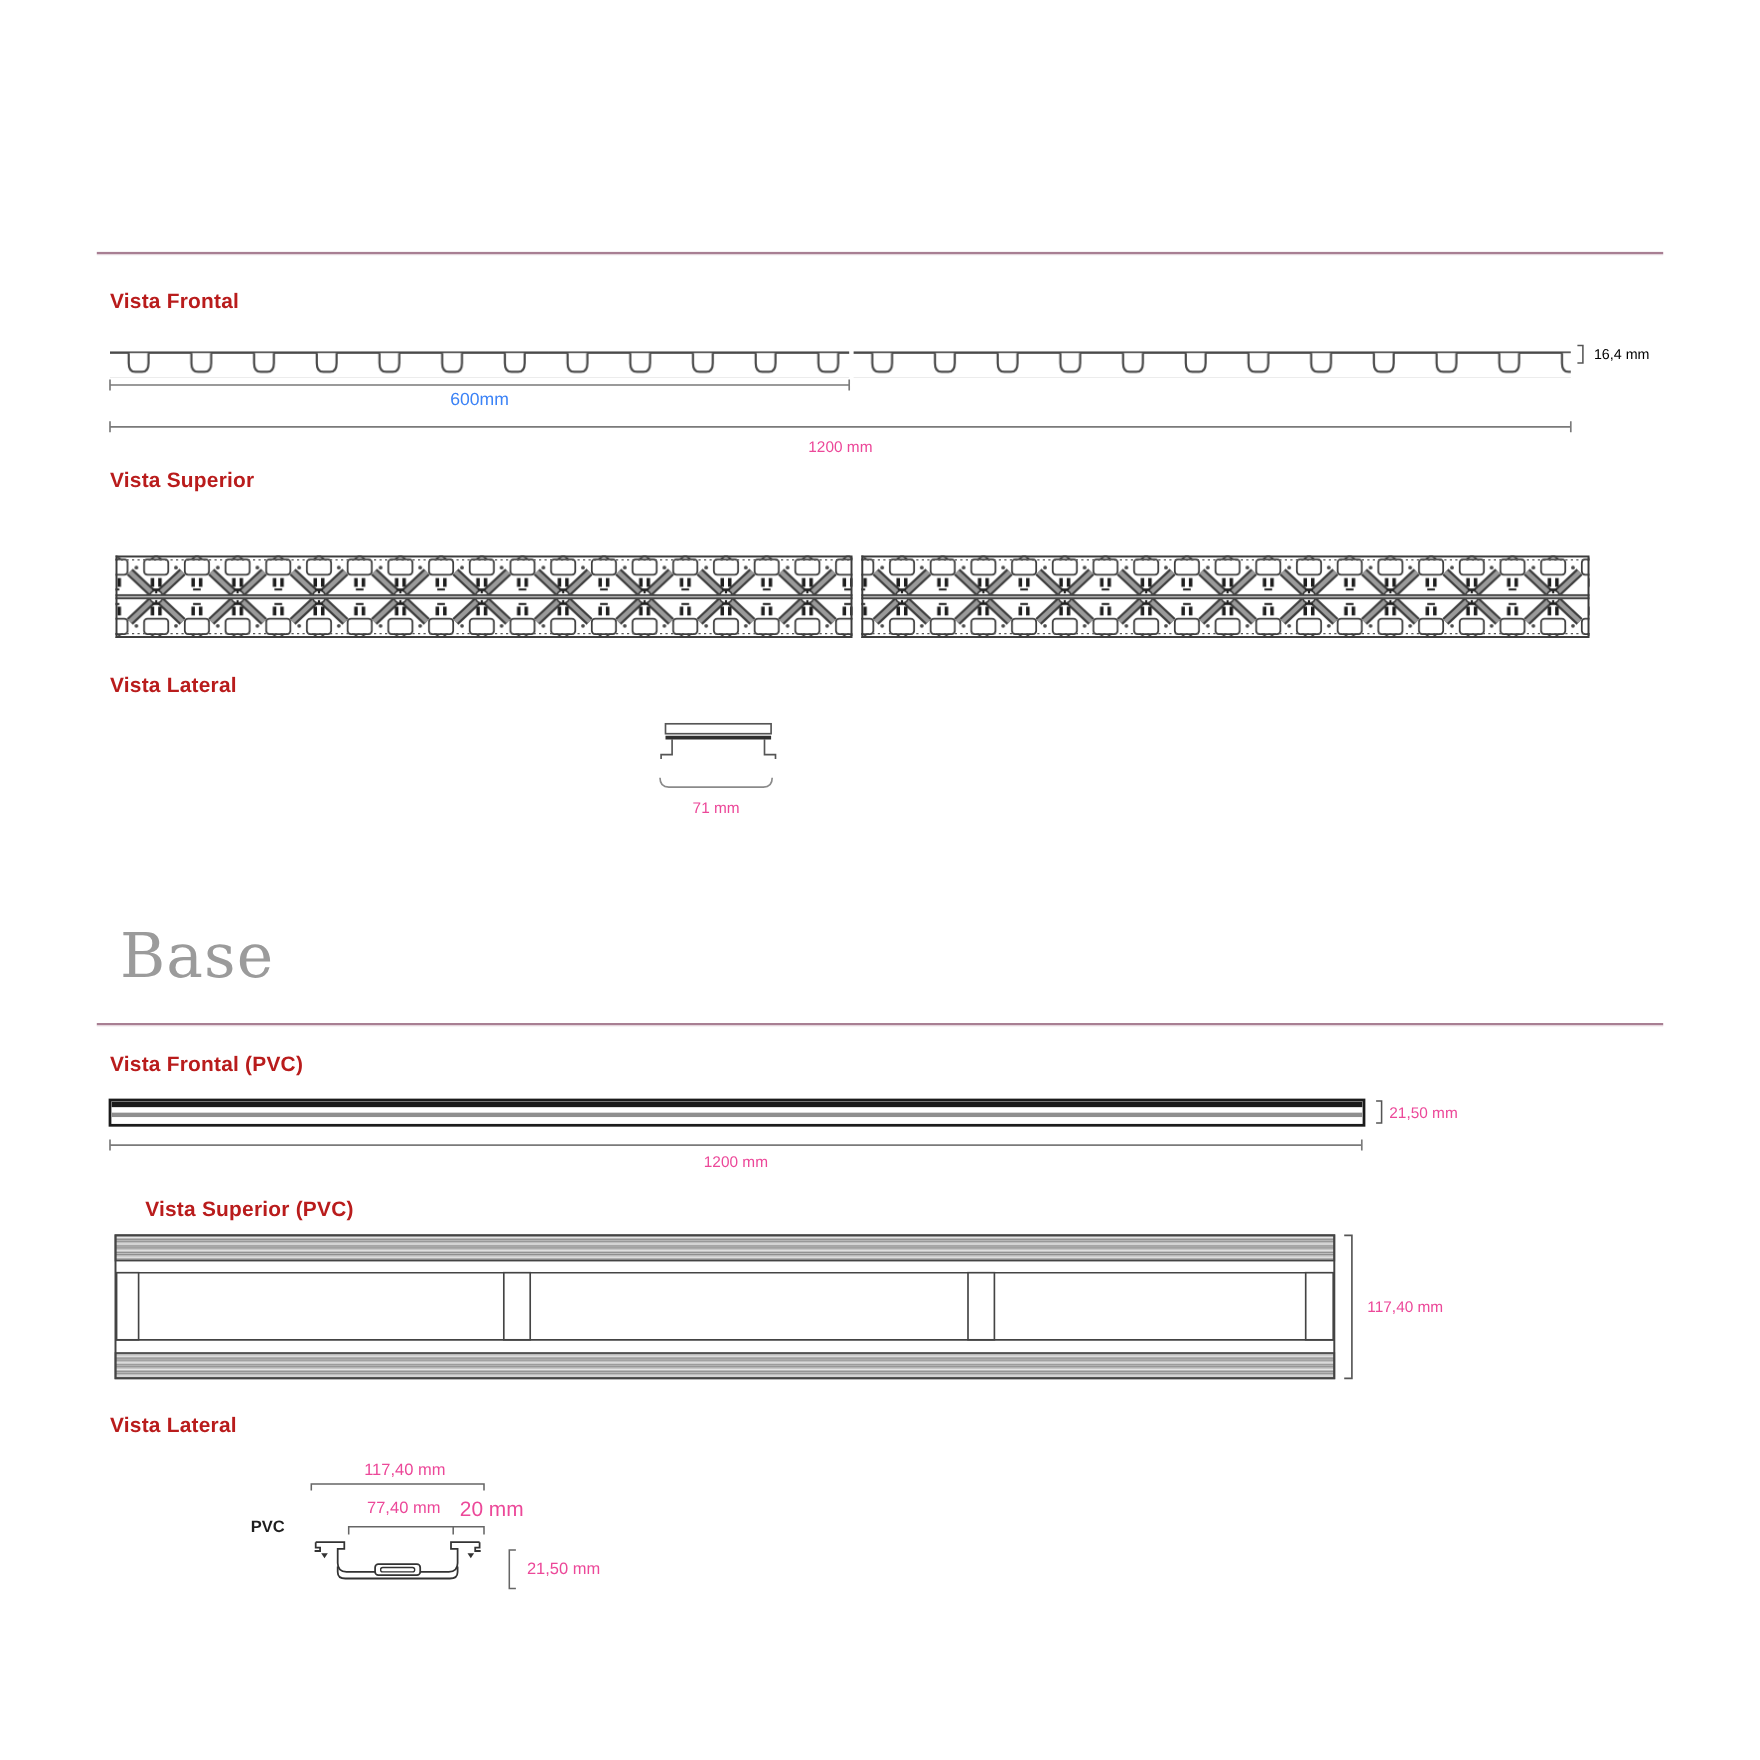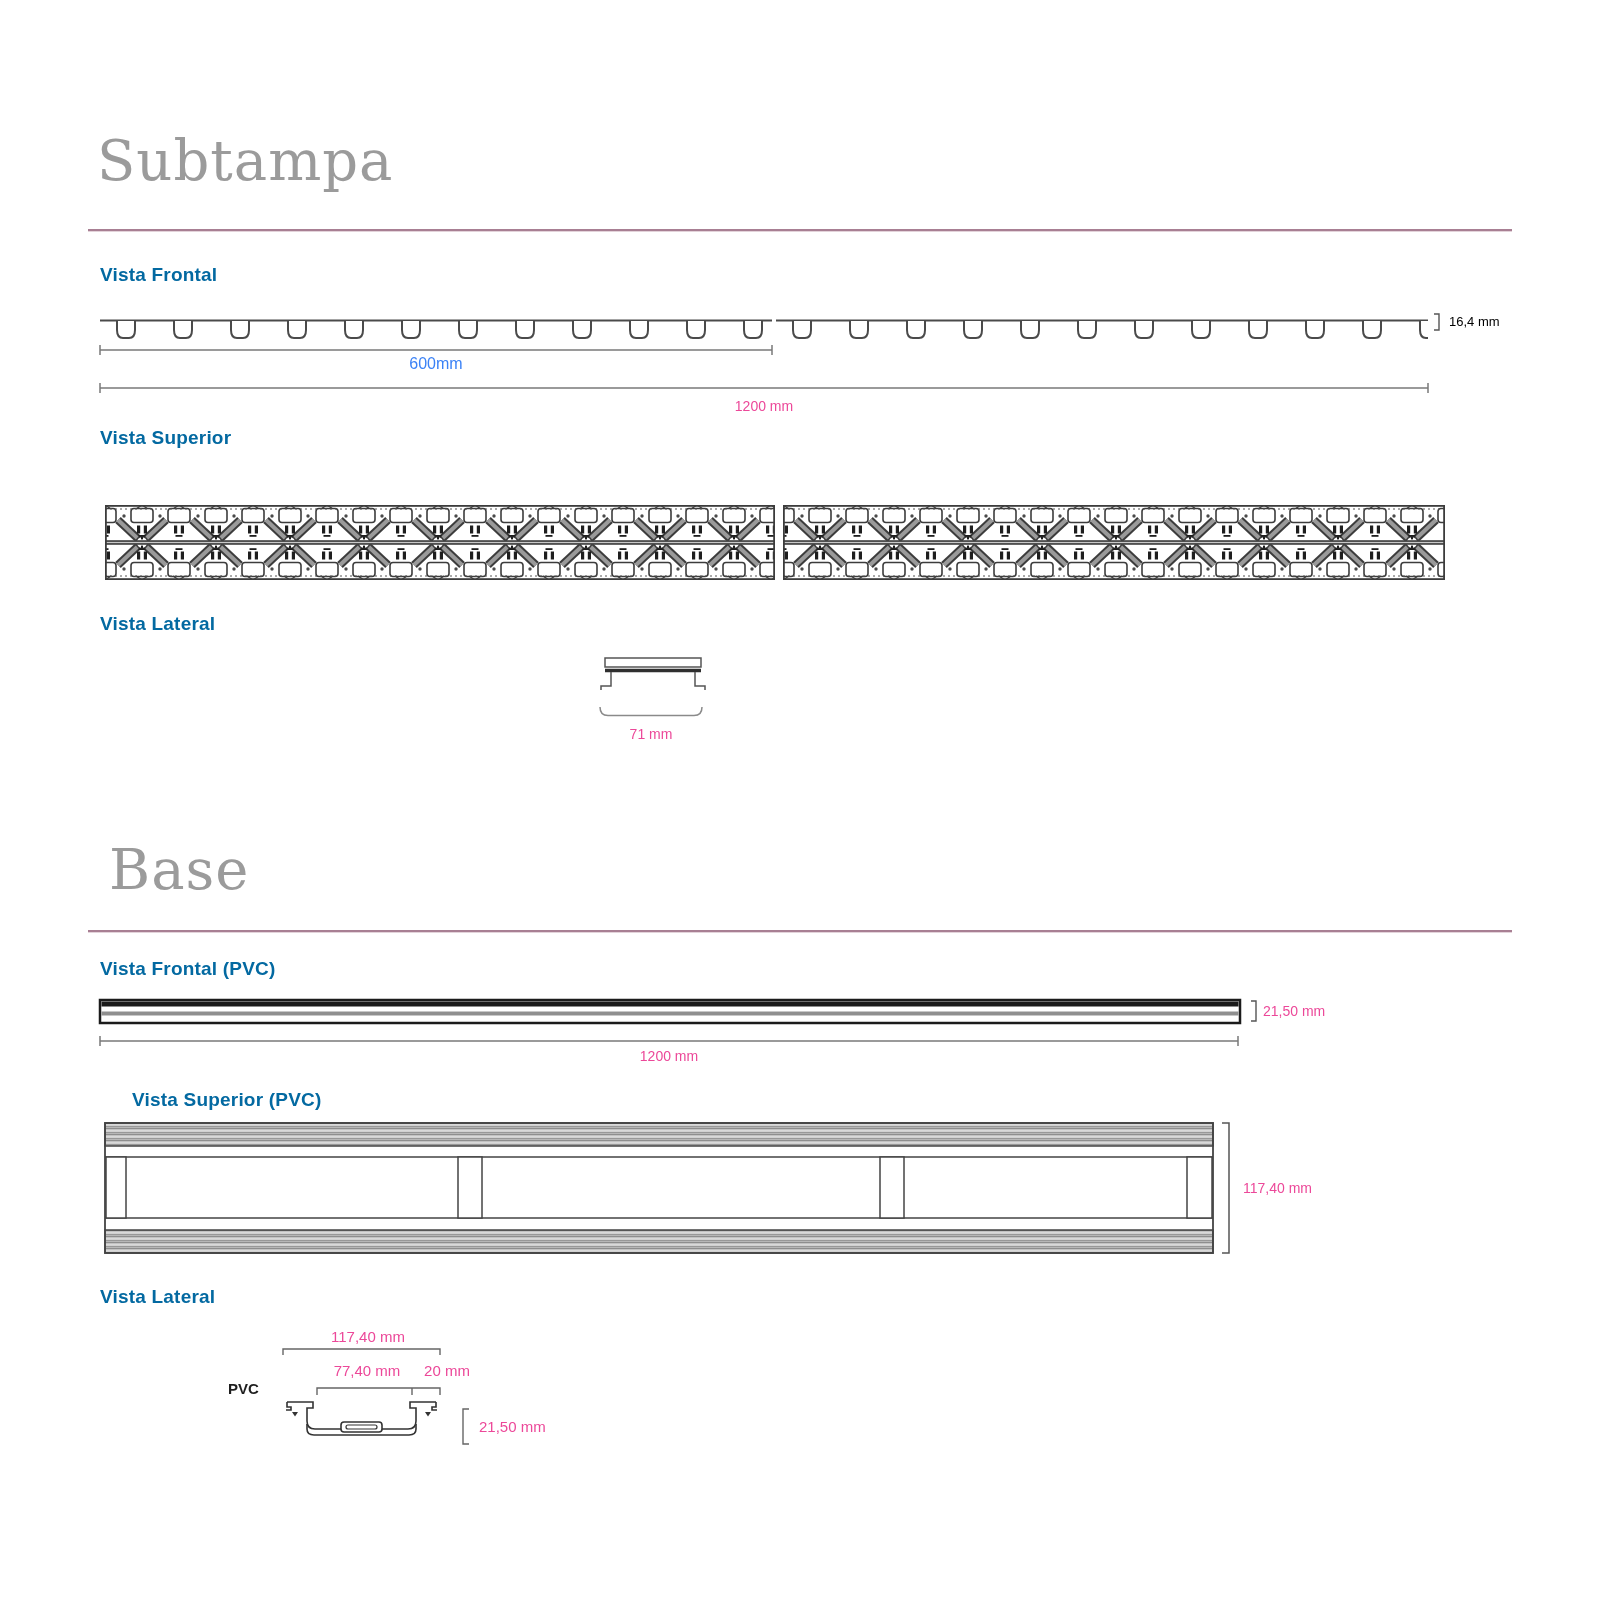--- a/index.html
+++ b/index.html
@@ -1,20 +1,20 @@
 <!DOCTYPE html>
 <html><head>
 <meta charset="utf-8">
 <style>
   html,body{margin:0;padding:0;background:#fff;}
   .page{position:relative;width:1600px;height:1600px;background:#ffffff;overflow:hidden;
         font-family:"Liberation Sans", sans-serif;color:#333;}
   .abs{position:absolute;white-space:nowrap;}
   .t-title{font-family:"DejaVu Serif", serif;font-size:56px;font-weight:400;color:#9b9b9b;letter-spacing:1px;}
-  .t-view{font-size:19px;font-weight:bold;color:#0369a1;letter-spacing:.2px;}
+  .t-view{font-size:19px;font-weight:bold;color:#b91c1c;letter-spacing:.2px;}
   .t-dim{font-size:14px;color:#ec4899;text-align:right;}
   .t-dim-lg{font-size:16px;color:#3b82f6;}
   .t-dim-sm{font-size:13px;color:#000000;}
   .t-pvc{font-size:15px;font-weight:bold;color:#1e1e1e;}
   .center{transform:translateX(-50%);}
   .rule{position:absolute;height:2px;background:#a87f93;}
   .rule:after{content:"";position:absolute;left:0;right:0;top:2px;height:1px;background:#e3d3da;}
   svg.drawings{position:absolute;left:0;top:0;}
 </style>
 </head>
@@ -153,21 +153,20 @@
       <path d="M436,1402 V1407 H432 V1410 H437"></path>
       <path d="M307,1424 V1429 Q307,1435 314,1435 H409 Q416,1435 416,1429 V1424"></path>
       <rect x="341" y="1422" width="41" height="10" rx="3"></rect>
       <rect x="346" y="1425" width="31" height="4" rx="2" stroke-width="1.2"></rect>
       <path d="M292,1412 l3,4.5 3,-4.5 z" fill="#333" stroke="none"></path>
       <path d="M425,1412 l3,4.5 3,-4.5 z" fill="#333" stroke="none"></path>
       <path d="M469,1409 H463 V1444 H469" stroke="#666" stroke-width="1.4"></path>
     </g>
   </svg>
 
-  <h1 class="abs t-title" style="left:97px;top:128px;margin:0;font-weight:400;">Subtampa</h1>
   <div class="rule" style="left:88px;top:229px;width:1424px;"></div>
 
   <div class="abs t-view" style="left:100px;top:264px;">Vista Frontal</div>
   <div class="abs t-dim-sm" style="left:1449px;top:314px;">16,4 mm</div>
   <div class="abs t-dim-lg center" style="left:436px;top:355px;">600mm</div>
   <div class="abs t-dim center" style="left:764px;top:398px;">1200 mm</div>
 
   <div class="abs t-view" style="left:100px;top:427px;">Vista Superior</div>
 
   <div class="abs t-view" style="left:100px;top:613px;">Vista Lateral</div>
@@ -179,17 +178,17 @@
   <div class="abs t-view" style="left:100px;top:958px;text-align:right;">Vista Frontal (PVC)</div>
   <div class="abs t-dim" style="left:1263px;top:1003px;">21,50 mm</div>
   <div class="abs t-dim center" style="left:669px;top:1048px;">1200 mm</div>
 
   <div class="abs t-view" style="left:100px;top:1089px;margin-left:32px;">Vista Superior (PVC)</div>
   <div class="abs t-dim" style="left:1243px;top:1180px;">117,40 mm</div>
 
   <div class="abs t-view" style="left:100px;top:1286px;">Vista Lateral</div>
   <div class="abs t-dim center" style="left:368px;top:1328px;font-size:15px;">117,40 mm</div>
   <div class="abs t-dim center" style="left:367px;top:1362px;font-size:15px;">77,40 mm</div>
-  <div class="abs t-dim center" style="left:447px;top:1362px;font-size:15px;">20 mm</div>
+  <div class="abs t-dim center" style="left:447px;top:1362px;font-size:19px;">20 mm</div>
   <div class="abs t-pvc" style="left:228px;top:1380px;">PVC</div>
   <div class="abs t-dim" style="left:479px;top:1418px;font-size:15px;">21,50 mm</div>
 
 </div>
 
 </body></html>

